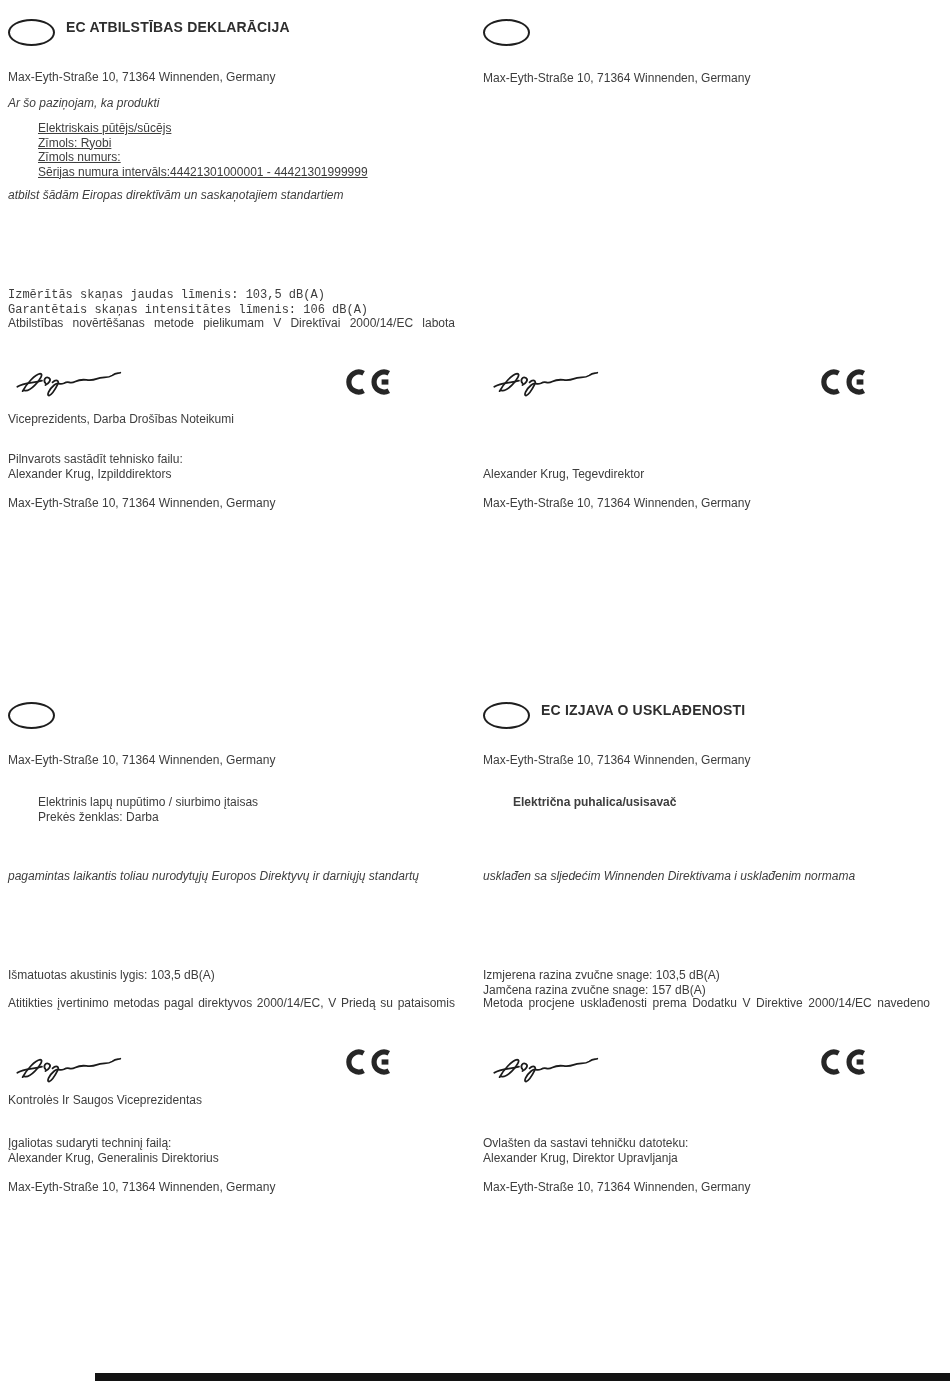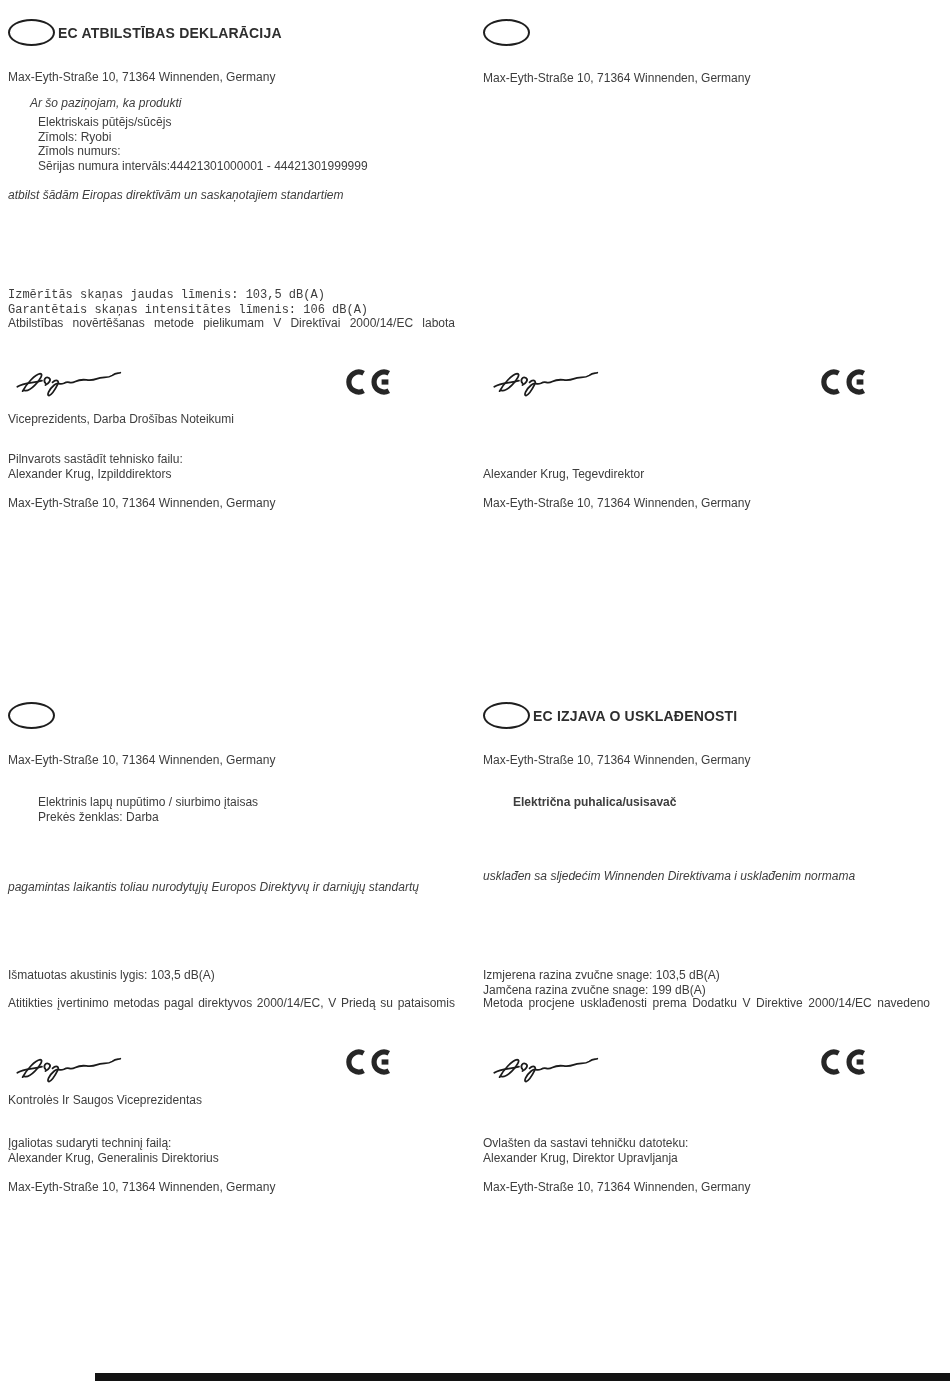--- a/index.html
+++ b/index.html
@@ -20,21 +20,21 @@
   .block { line-height: 14.5px; }
   .italic { font-style: italic; }
   .indent { padding-left: 30px; }
   .justify {
     width: 447px;
     text-align: justify;
     text-align-last: justify;
     line-height: 14.5px;
     white-space: normal;
   }
-  .sec-header { display: flex; align-items: center; gap: 3px; }
+  .sec-header { display: flex; gap: 11px; }
   .oval {
     width: 47px; height: 27px;
     border: 2.5px solid #1e1e1e;
     border-radius: 50%;
     flex: 0 0 auto;
     background: #ffffff;
   }
   .sec-title {
     font-size: 14px;
     font-weight: bold;
@@ -57,22 +57,22 @@
 <body>
 
 <div class="page">
 
   <section class="quad" style="left:8px; top:0;">
     <div class="abs sec-header" style="top:19px;">
       <div class="oval"></div>
       <div class="sec-title">EC ATBILSTĪBAS DEKLARĀCIJA</div>
     </div>
     <div class="abs line" style="top:70px;">Max-Eyth-Straße 10, 71364 Winnenden, Germany</div>
-    <div class="abs line italic" style="top:96px;margin-left:22px;">Ar šo paziņojam, ka produkti</div>
-    <div class="abs block indent" style="top:115px;">
+    <div class="abs line italic" style="top:96px;">Ar šo paziņojam, ka produkti</div>
+    <div class="abs block indent" style="top:121px;text-decoration:underline;">
       <div class="line">Elektriskais pūtējs/sūcējs</div>
       <div class="line">Zīmols: Ryobi</div>
       <div class="line">Zīmols numurs:</div>
       <div class="line">Sērijas numura intervāls:44421301000001 - 44421301999999</div>
     </div>
     <div class="abs line italic" style="top:188px;">atbilst šādām Eiropas direktīvām un saskaņotajiem standartiem</div>
     <div class="abs block" style="top:288px;font-family:Liberation Mono, monospace;">
       <div class="line">Izmērītās skaņas jaudas līmenis: 103,5 dB(A)</div>
       <div class="line">Garantētais skaņas intensitātes līmenis: 106 dB(A)</div>
     </div>
@@ -116,21 +116,21 @@
 
   <section class="quad" style="left:8px; top:690px;">
     <div class="abs sec-header" style="top:12px;">
       <div class="oval"></div>
     </div>
     <div class="abs line" style="top:63px;">Max-Eyth-Straße 10, 71364 Winnenden, Germany</div>
     <div class="abs block indent" style="top:105px;">
       <div class="line">Elektrinis lapų nupūtimo / siurbimo įtaisas</div>
       <div class="line">Prekės ženklas: Darba</div>
     </div>
-    <div class="abs line italic" style="top:179px;margin-top:11px;">pagamintas laikantis toliau nurodytųjų Europos Direktyvų ir darniųjų standartų</div>
+    <div class="abs line italic" style="top:179px;">pagamintas laikantis toliau nurodytųjų Europos Direktyvų ir darniųjų standartų</div>
     <div class="abs block" style="top:278px;">
       <div class="line">Išmatuotas akustinis lygis: 103,5 dB(A)</div>
     </div>
     <div class="abs justify" style="top:306px;">Atitikties įvertinimo metodas pagal direktyvos 2000/14/EC, V Priedą su pataisomis</div>
     <svg class="sig" style="left:4px; top:352px;" width="118" height="44" viewBox="0 0 130 50">
       <path d="M10,40 C15,31 24,21 30,20 C34,20 30,27 24,33 C20,37 15,40 12,39"></path>
       <path d="M4,35 C12,30 22,31 32,28"></path>
       <path d="M36,31 C33,27 36,23 40,25 C43,27 40,31 36,33 M44,30 C48,26 52,28 50,32 C48,36 44,44 40,45 C37,45 40,38 46,33 C52,28 50,34 57,31 C64,27 62,33 70,29 C80,24 84,30 94,26 C102,23 106,26 112,22 C116,19 119,20 121,19"></path>
     </svg>
     <svg class="ce" style="left:336px; top:358px;" width="52" height="28" viewBox="0 0 130 70">
@@ -151,21 +151,21 @@
       <div class="oval"></div>
       <div class="sec-title">EC IZJAVA O USKLAĐENOSTI</div>
     </div>
     <div class="abs line" style="top:63px;">Max-Eyth-Straße 10, 71364 Winnenden, Germany</div>
     <div class="abs block indent" style="top:105px;font-weight:bold;">
       <div class="line">Električna puhalica/usisavač</div>
     </div>
     <div class="abs line italic" style="top:179px;">usklađen sa sljedećim Winnenden Direktivama i usklađenim normama</div>
     <div class="abs block" style="top:278px;">
       <div class="line">Izmjerena razina zvučne snage: 103,5 dB(A)</div>
-      <div class="line">Jamčena razina zvučne snage: 199 dB(A)</div>
+      <div class="line">Jamčena razina zvučne snage: 157 dB(A)</div>
     </div>
     <div class="abs justify" style="top:306px;">Metoda procjene usklađenosti prema Dodatku V Direktive 2000/14/EC navedeno</div>
     <svg class="sig" style="left:6px; top:352px;" width="118" height="44" viewBox="0 0 130 50">
       <path d="M10,40 C15,31 24,21 30,20 C34,20 30,27 24,33 C20,37 15,40 12,39"></path>
       <path d="M4,35 C12,30 22,31 32,28"></path>
       <path d="M36,31 C33,27 36,23 40,25 C43,27 40,31 36,33 M44,30 C48,26 52,28 50,32 C48,36 44,44 40,45 C37,45 40,38 46,33 C52,28 50,34 57,31 C64,27 62,33 70,29 C80,24 84,30 94,26 C102,23 106,26 112,22 C116,19 119,20 121,19"></path>
     </svg>
     <svg class="ce" style="left:336px; top:358px;" width="52" height="28" viewBox="0 0 130 70">
       <path d="M49,13 A25,25 0 1 0 49,57" stroke-width="13"></path>
       <path d="M112,13 A25,25 0 1 0 112,57" stroke-width="13"></path>

